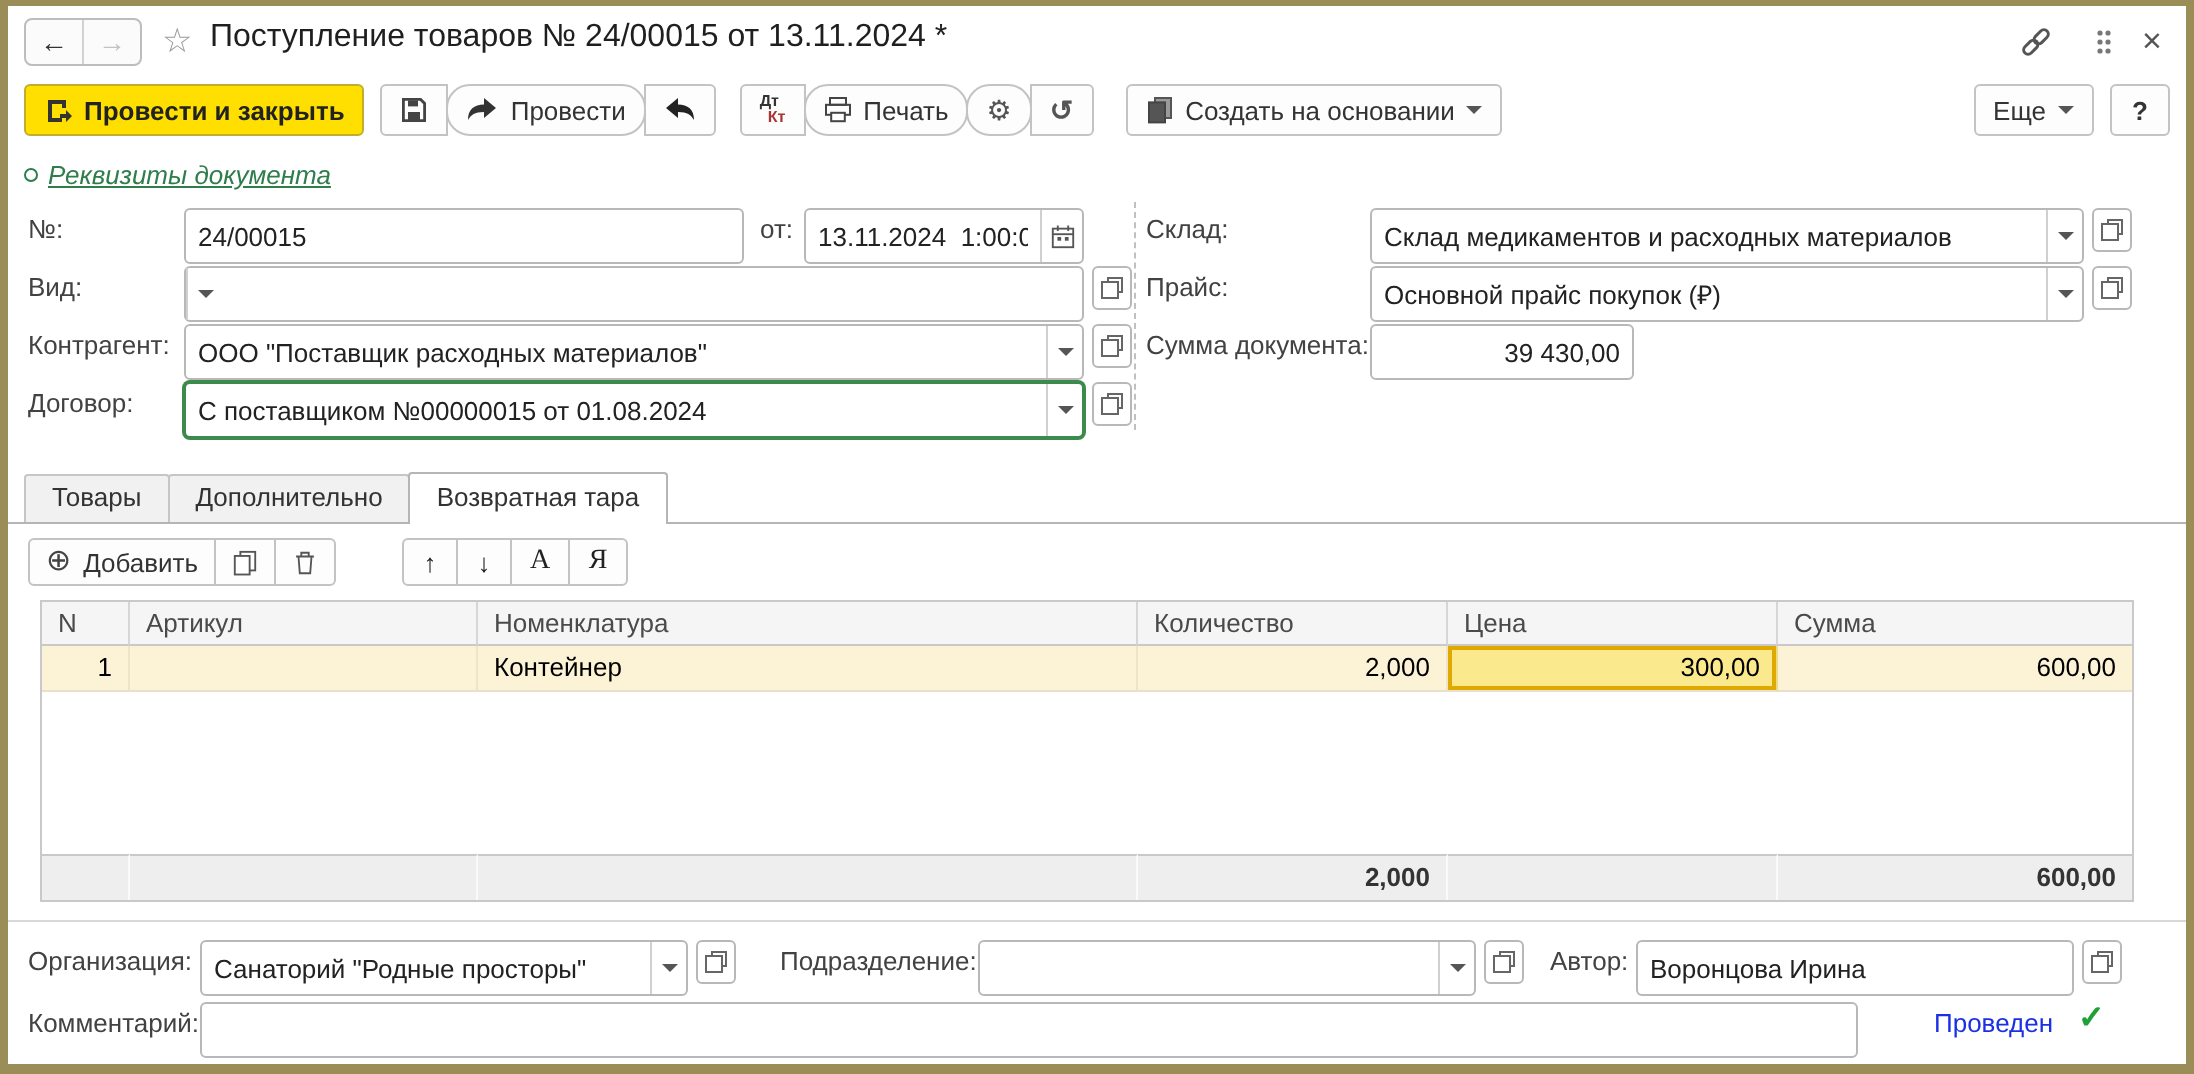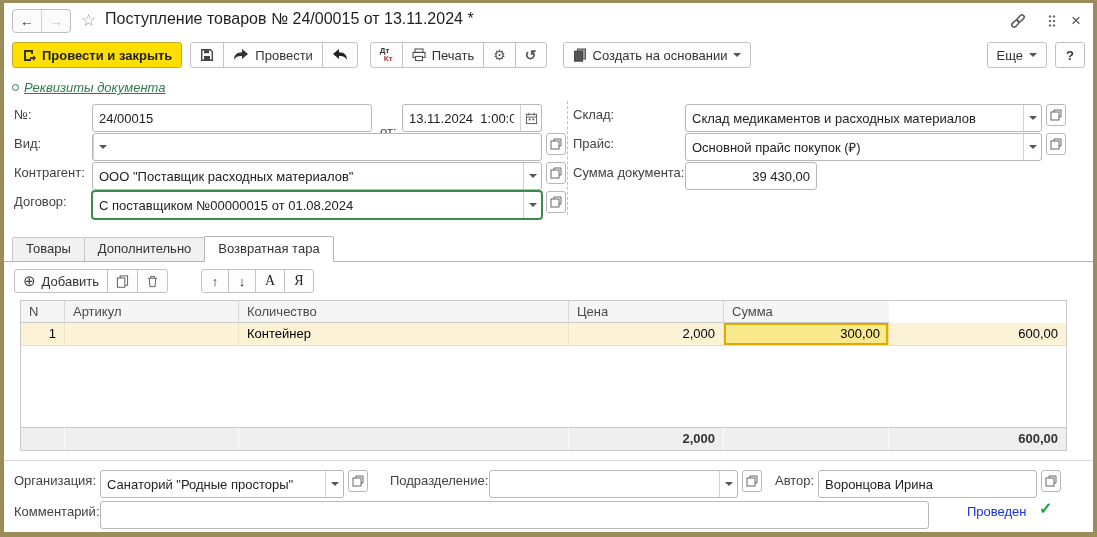--- a/index.html
+++ b/index.html
@@ -18,21 +18,21 @@
        justify-content:center;cursor:pointer;}
   .close-x{font-size:17px;color:#555;line-height:16px;}
   
   .tbar{position:absolute;left:8px;top:39px;display:flex;align-items:center;}
   .tbar-right{position:absolute;right:8px;top:39px;display:flex;gap:8px;align-items:center;}
   .btn{display:inline-flex;align-items:center;gap:6px;height:26px;padding:0 9px;background:#fdfdfd;
        border:1px solid #c3c3c3;border-radius:3px;font-size:13px;color:#333;box-sizing:border-box;
        cursor:pointer;white-space:nowrap;}
   .btn.yellow{background:#ffdf00;border-color:#c2ae2a;font-weight:bold;color:#222;}
   .grp{display:inline-flex;}
-  .grp .btn{border-radius:0;margin-left:-1px;}
+  .grp .btn{border-radius:12px;margin-left:-1px;}
   .grp .btn:first-child{border-radius:3px 0 0 3px;margin-left:0;}
   .grp .btn:last-child{border-radius:0 3px 3px 0;}
   .caret{display:inline-block;width:0;height:0;border:4px solid transparent;border-top-color:#555;
        margin-top:4px;}
   .dtkt{font-size:8px;line-height:8px;color:#333;font-weight:bold;text-align:left;}
   .dtkt .kt{margin-left:4px;color:#a33;}
   
   .reqlink{position:absolute;left:8px;top:77px;display:flex;align-items:center;gap:5px;cursor:pointer;}
   .reqlink .dot{width:7px;height:7px;border:1px solid #2e7d4a;border-radius:50%;box-sizing:border-box;}
   .reqlink .txt{font-size:13px;color:#2e7d4a;text-decoration:underline;font-style:italic;}
@@ -196,21 +196,21 @@
 
   <div class="reqlink">
     <span class="dot"></span>
     <span class="txt">Реквизиты документа</span>
   </div>
 
   <span class="lbl" style="left:10px;top:101px;">№:</span>
   <div class="fld" style="left:88px;top:101px;width:280px;">
     <input value="24/00015" style="">
   </div>
-  <span class="lbl" style="left:376px;top:118px;">от:</span>
+  <span class="lbl" style="left:376px;top:101px;">от:</span>
   <div class="fld" style="left:398px;top:101px;width:140px;">
     <input value="13.11.2024  1:00:00" style="">
     <span class="calbtn">
       <svg width="13" height="13" viewBox="0 0 14 14">
         <rect x="1.5" y="2.5" width="11" height="10" fill="none" stroke="#555"></rect>
         <path d="M1.5 5.5h11" stroke="#555"></path>
         <path d="M4.2 0.8v3M9.8 0.8v3" stroke="#555"></path>
         <rect x="4" y="7" width="2" height="2" fill="#555"></rect>
         <rect x="8" y="7" width="2" height="2" fill="#555"></rect>
       </svg>
@@ -322,20 +322,21 @@
       <div class="tbtn" style="margin-left:-1px;border-radius:0 3px 3px 0;width:30px;justify-content:center;">
         <span class="sortl">Я</span>
       </div>
     </div>
   </div>
 
   <div class="tbl">
     <div class="trow thead">
       <div class="cell">N</div>
       <div class="cell">Артикул</div>
+      <div class="cell">Номенклатура</div>
       <div class="cell">Количество</div>
       <div class="cell">Цена</div>
       <div class="cell">Сумма</div>
     </div>
     <div class="trow brow">
       <div class="cell num">1</div>
       <div class="cell"></div>
       <div class="cell">Контейнер</div>
       <div class="cell num">2,000</div>
       <div class="cell num sel">300,00</div>

